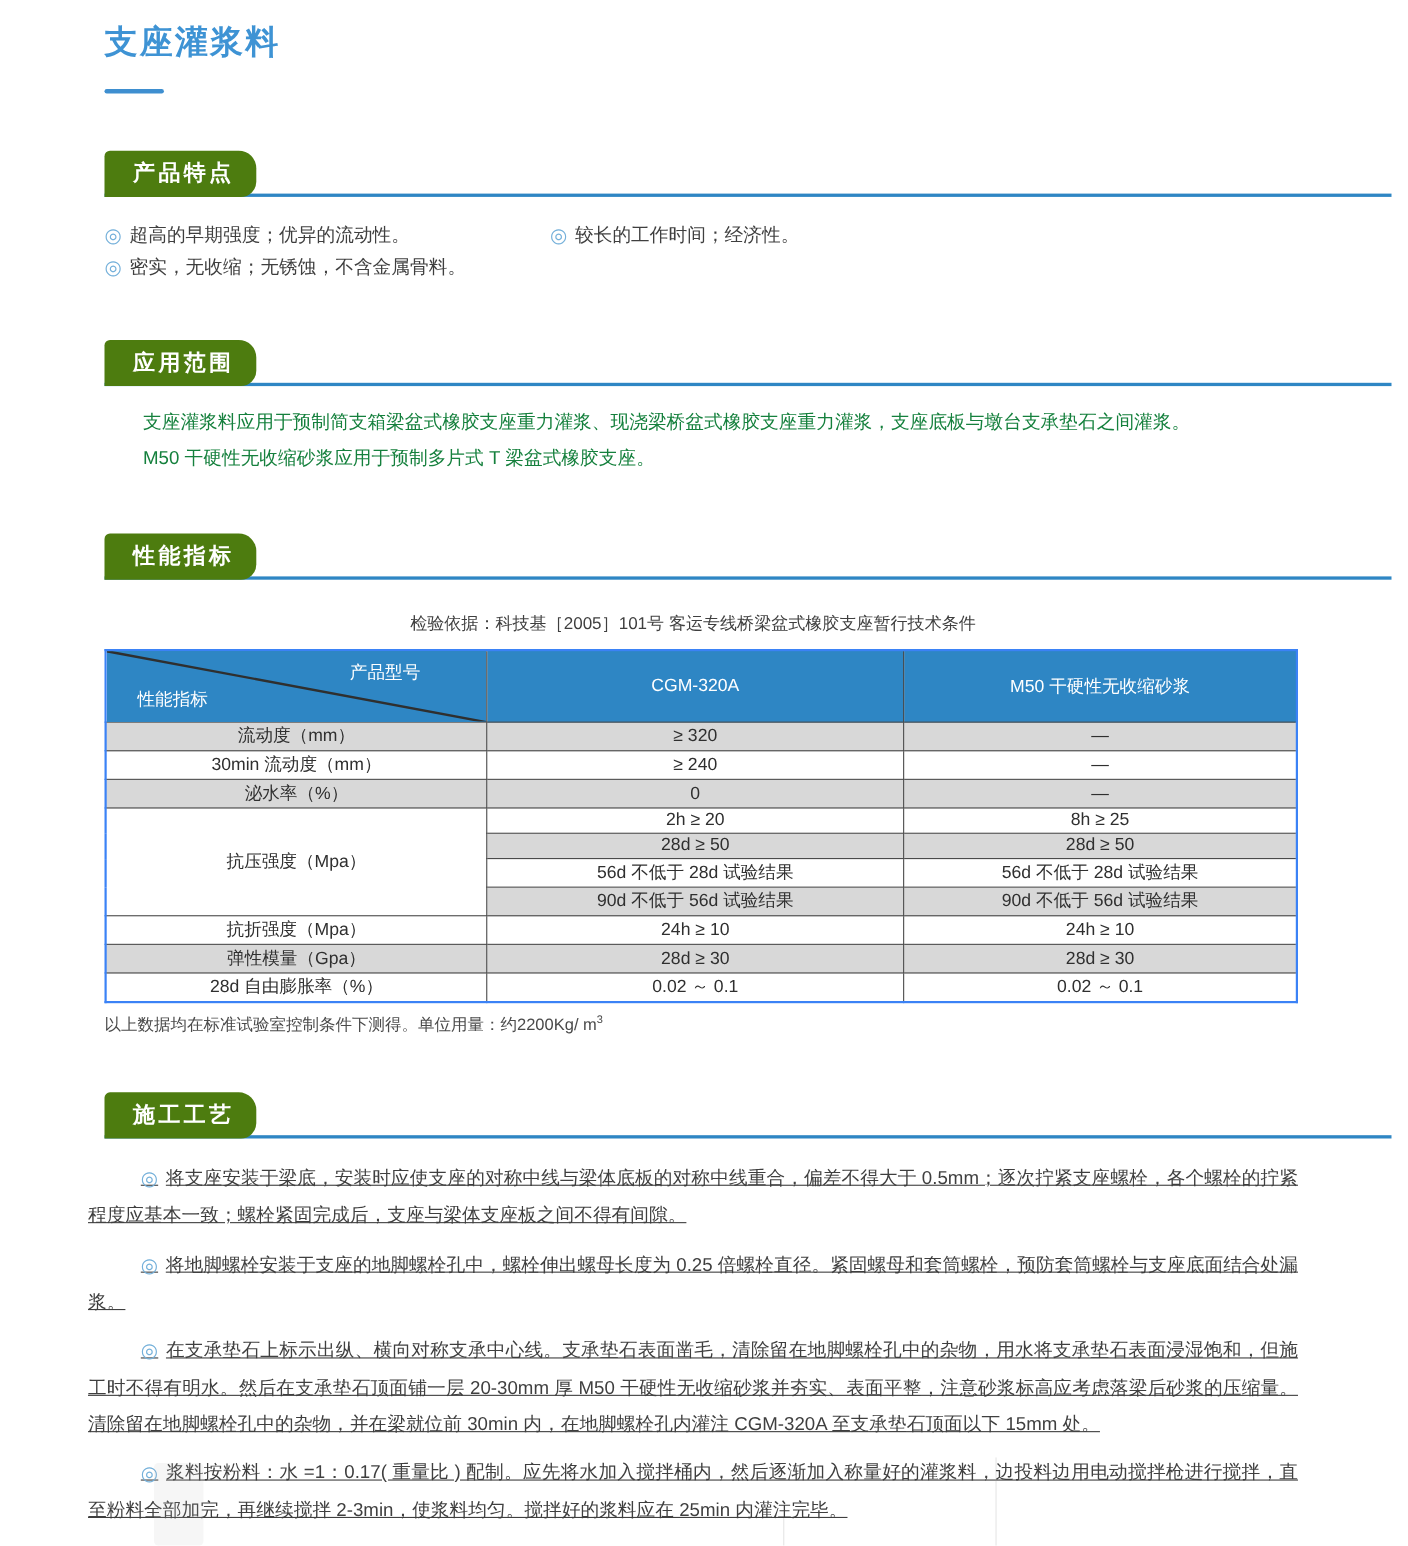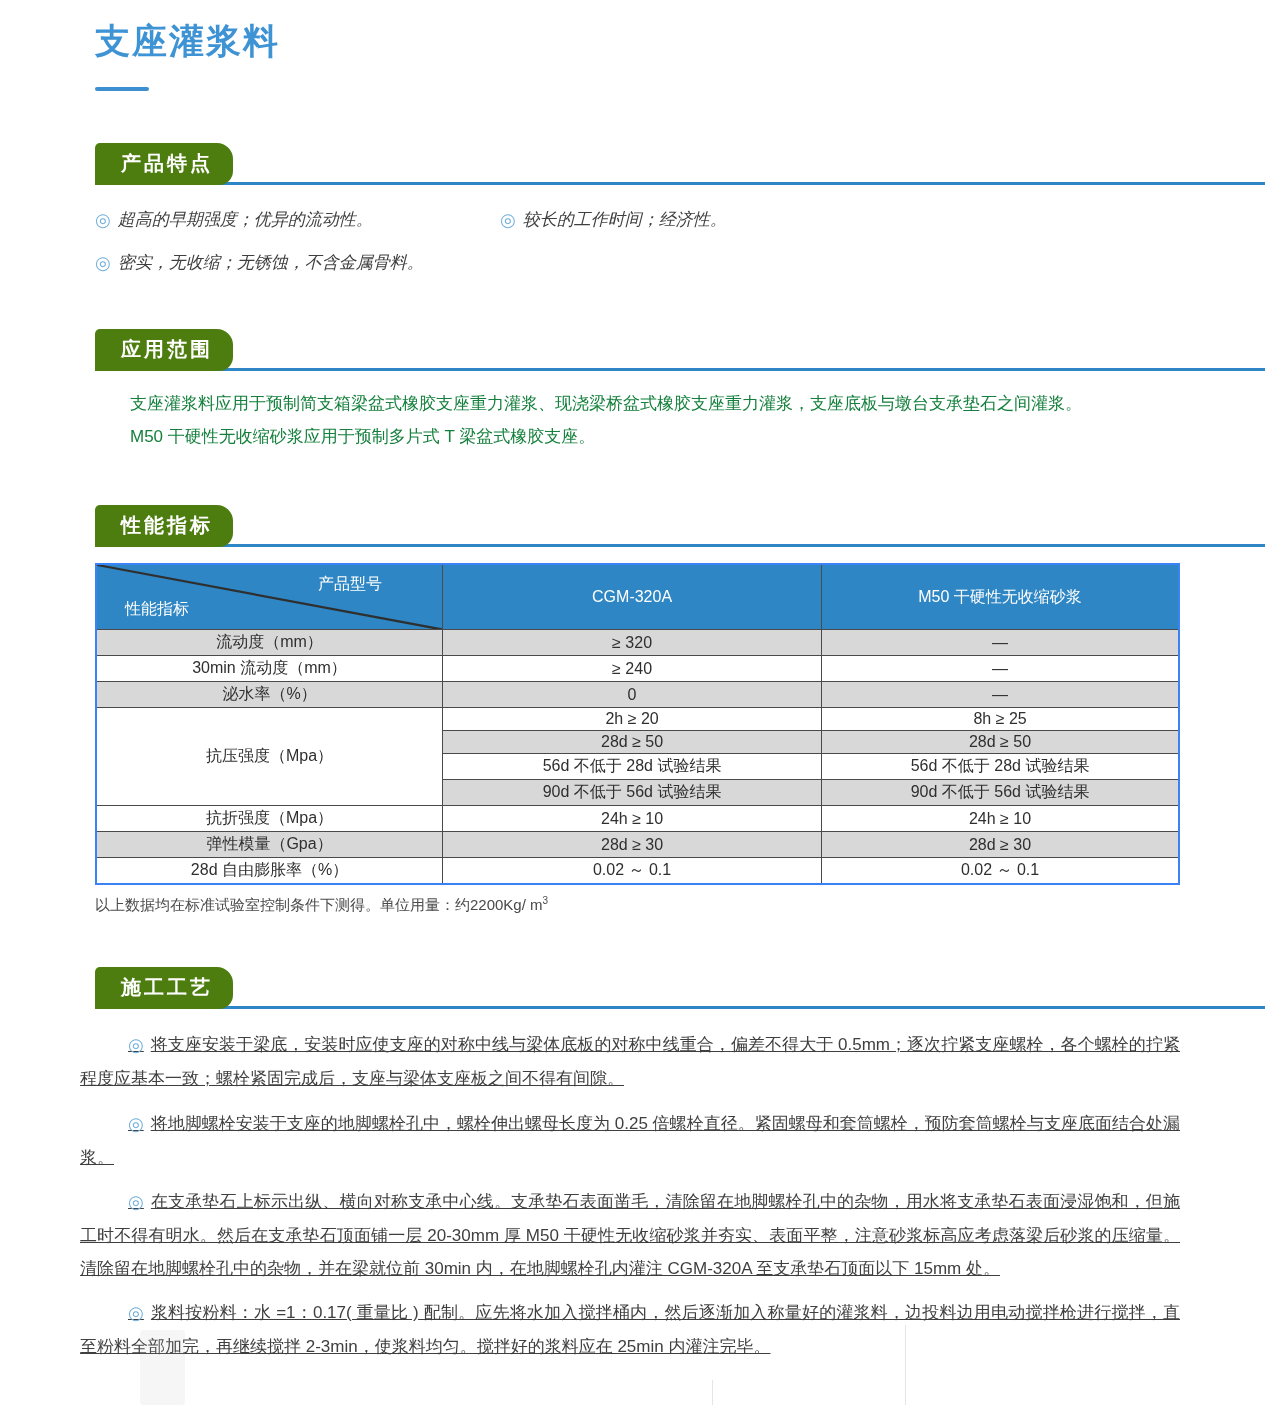--- a/index.html
+++ b/index.html
@@ -11,21 +11,21 @@
     color: #3f3f3f;
     position: relative;
     overflow: hidden;
   }
   .page {
     padding: 18px 100px 30px 80px;
   }
   
   .doc-title {
     margin-left: 15px;
-    font-size: 35px;
+    font-size: 30px;
     font-weight: bold;
     color: #3e93d4;
     letter-spacing: 2px;
   }
   .title-dash {
     margin: 22px 0 0 15px;
     width: 54px;
     height: 4px;
     background: #3e8fd0;
     border-radius: 2px;
@@ -51,24 +51,23 @@
     bottom: 0;
     height: 3px;
     background: #2e86c4;
     z-index: 1;
   }
   .sec-body { padding-top: 16px; }
   
   .feature-grid {
     display: grid;
     grid-template-columns: 405px 1fr;
-    row-gap: 14px;
+    row-gap: 0;
     margin-left: 15px;
     padding-top: 4px;
-    font-style: italic;
   }
   .bullet-item {
     font-size: 17px;
     color: #3f3f3f;
     line-height: 1.6;
   }
   .ring-ico {
     color: #74b0da;
     font-size: 18px;
     margin-right: 7px;
@@ -188,20 +187,21 @@
       <p class="app-par">M50 干硬性无收缩砂浆应用于预制多片式 T 梁盆式橡胶支座。</p>
     </div>
   </div>
 
   <div class="section">
     <div class="sec-head">
       <span class="sec-tab">性能指标</span>
       <span class="sec-line"></span>
     </div>
     <div class="sec-body">
+      <div class="basis-note">检验依据：科技基［2005］101号 客运专线桥梁盆式橡胶支座暂行技术条件</div>
 
       <table class="perf">
         <colgroup>
             <col style="width:32%">
             <col style="width:35%">
             <col style="width:33%">
           </colgroup>
         <tbody>
           <tr>
             <td class="head-cell diag-cell">

